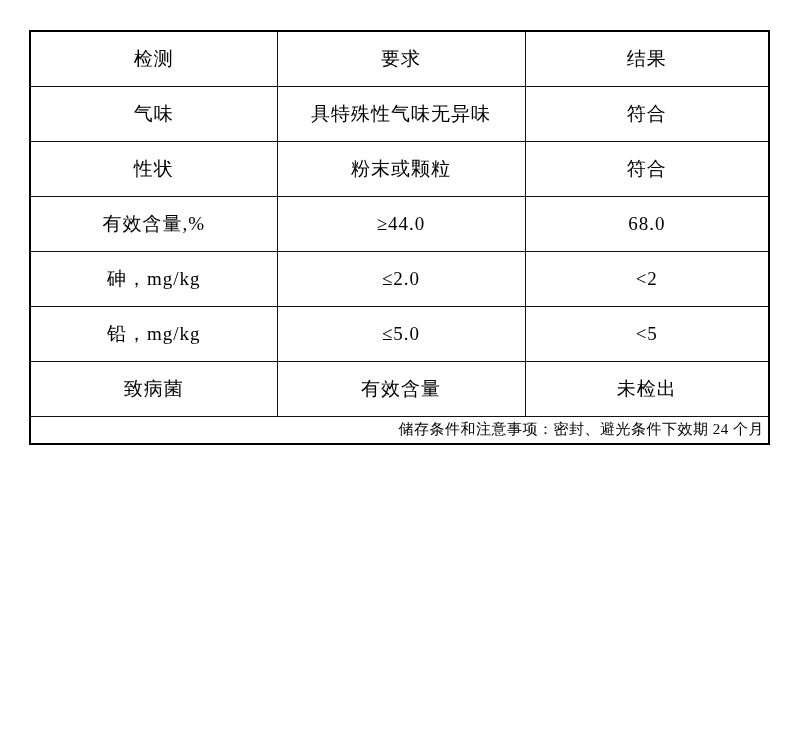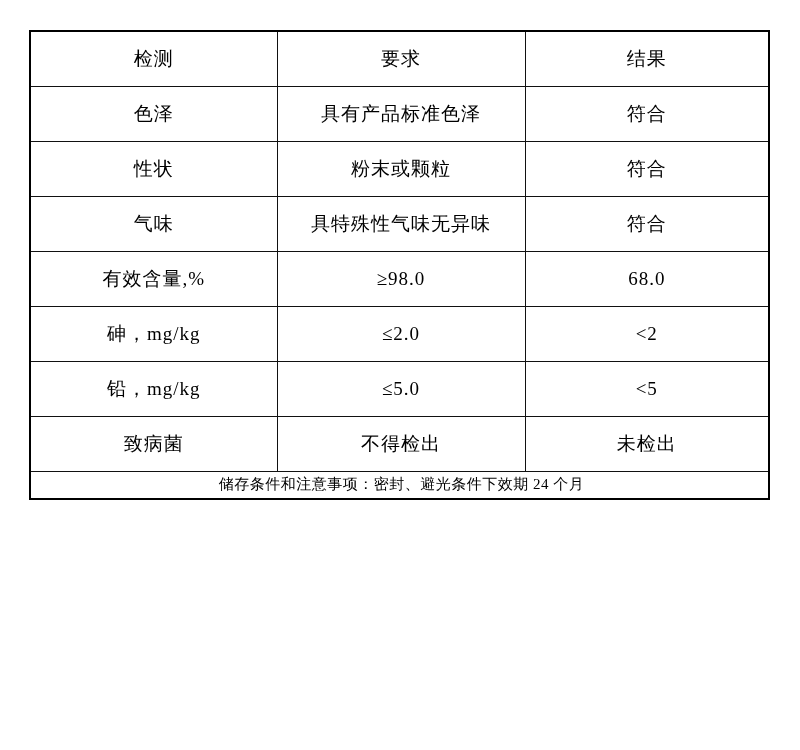--- a/index.html
+++ b/index.html
@@ -35,21 +35,21 @@
     font-weight: normal;
     font-size: 19px;
     letter-spacing: 1px;
     height: 55px;
     padding: 0 4px;
     overflow: hidden;
     white-space: nowrap;
   }
   table.qc-table tr.footer-row td {
     height: 28px;
-    text-align: center;
+    text-align: right;
     font-size: 15px;
     letter-spacing: 0.5px;
     padding-left: 8px;
   }
 </style>
 </head>
 <body>
 
 <div class="page">
   <table class="qc-table">
@@ -60,41 +60,36 @@
     </colgroup>
     <thead>
       <tr>
         <th>检测</th>
         <th>要求</th>
         <th>结果</th>
       </tr>
     </thead>
     <tbody id="table-body">
 
+
   <tr>
-    <td>色泽</td>
-    <td>具有产品标准色泽</td>
+    <td>气味</td>
+    <td>具特殊性气味无异味</td>
     <td>符合</td>
   </tr>
 
   <tr>
     <td>性状</td>
     <td>粉末或颗粒</td>
     <td>符合</td>
   </tr>
 
   <tr>
-    <td>气味</td>
-    <td>具特殊性气味无异味</td>
-    <td>符合</td>
-  </tr>
-
-  <tr>
     <td>有效含量,%</td>
-    <td>≥98.0</td>
+    <td>≥44.0</td>
     <td>68.0</td>
   </tr>
 
 
 
   <tr>
     <td>砷，mg/kg</td>
     <td>≤2.0</td>
     <td>&lt;2</td>
   </tr>
@@ -102,21 +97,21 @@
   <tr>
     <td>铅，mg/kg</td>
     <td>≤5.0</td>
     <td>&lt;5</td>
   </tr>
 
 
 
   <tr>
     <td>致病菌</td>
-    <td>不得检出</td>
+    <td>有效含量</td>
     <td>未检出</td>
   </tr>
 </tbody>
     <tfoot>
       <tr class="footer-row">
         <td colspan="3">储存条件和注意事项：密封、避光条件下效期 24 个月</td>
       </tr>
     </tfoot>
   </table>
 </div>

